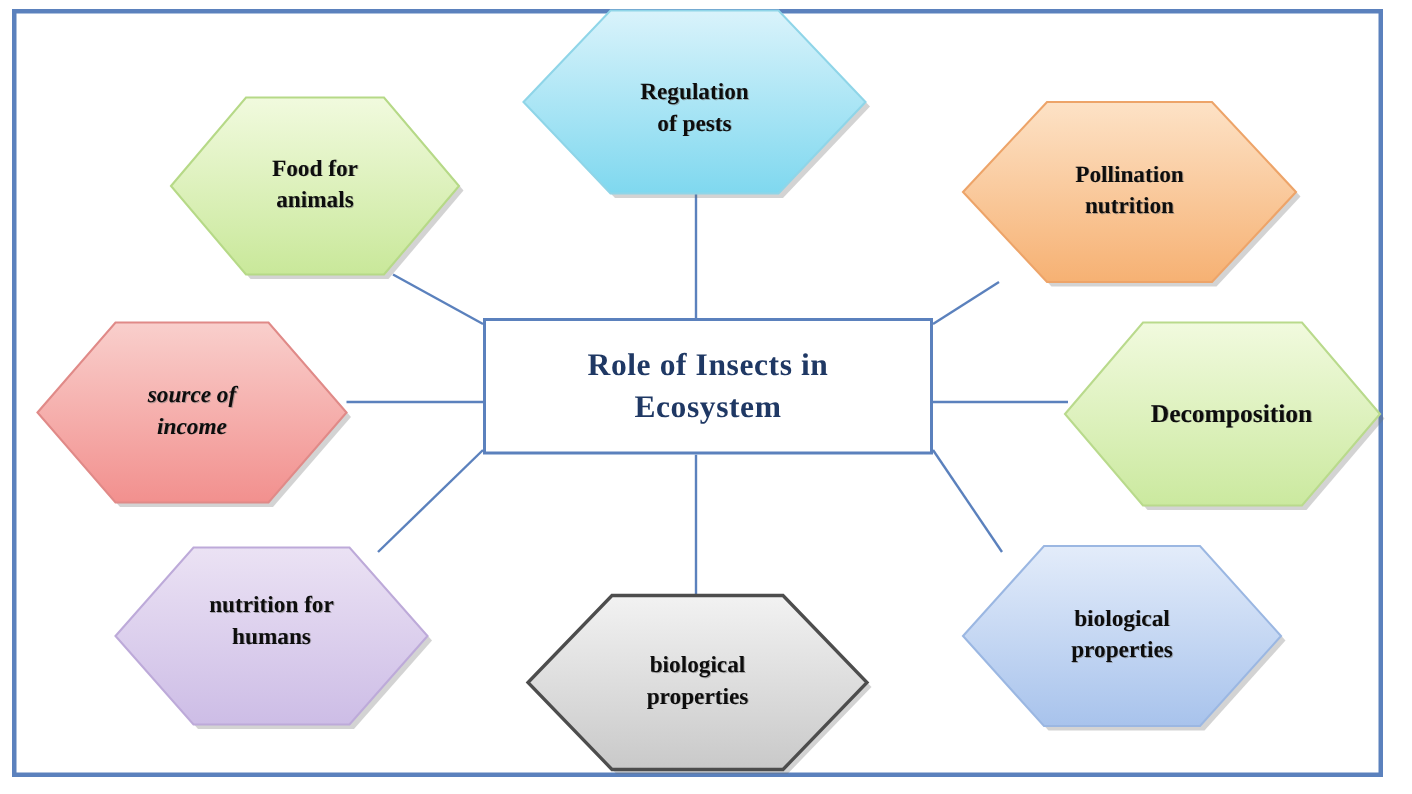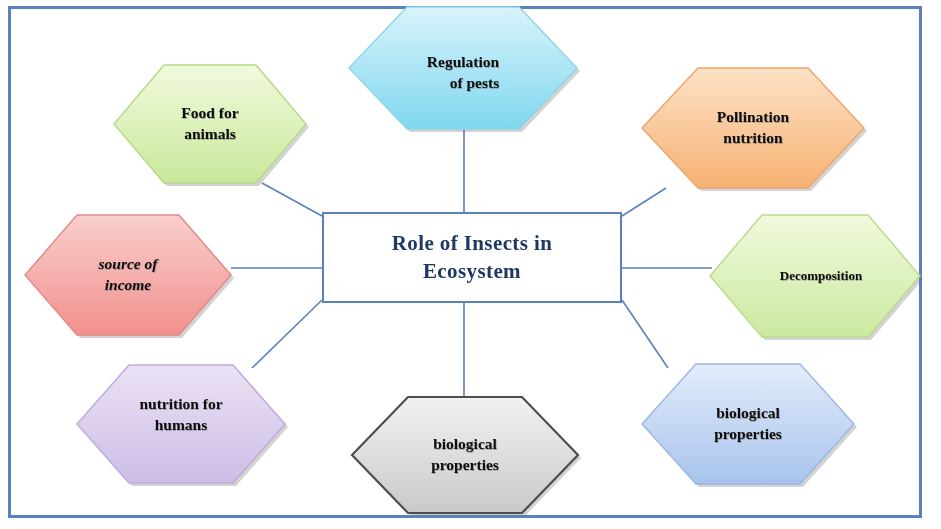--- a/index.html
+++ b/index.html
@@ -71,21 +71,21 @@
     text-align: center;
     color: #0d0d0d;
     font-weight: bold;
     font-family: "Liberation Serif", "DejaVu Serif", serif;
     line-height: 1.34;
     white-space: pre-line;
     text-shadow: 0.6px 0.6px 0px rgba(120,120,120,0.55);
     pointer-events: none;
   }
   .node-label.size-normal { font-size: 15.5px; }
-  .node-label.lead-small .lead { font-size: 13px; display: block; margin-left: 12px; }
+  .node-label.lead-small .lead { font-size: 17px; display: block; margin-left: 12px; }
   .node-label .rest { display: block; font-size: 16px; }
 </style>
 </head>
 <body>
 
 <div id="canvas" style="background: rgb(255, 255, 255);">
 
   <div id="outer-frame" style="border-color: rgb(91, 129, 189);"></div>
 
   <svg class="layer" id="connector-layer" viewBox="0 0 941 529" preserveAspectRatio="none">
@@ -151,21 +151,21 @@
       <polygon points="642,424 696,364 800,364 854,424 800,484 696,484" fill="rgba(110,110,110,0.30)" transform="translate(3,3)"></polygon>
       <polygon points="642,424 696,364 800,364 854,424 800,484 696,484" fill="url(#grad-7)" stroke="#9bb7e2" stroke-width="1.4"></polygon>
     </svg>
 
   <div id="center-box" style="border-color: rgb(91, 129, 189); background: rgb(255, 255, 255);">
     <div class="center-text" style="color: rgb(31, 56, 100);">Role of  Insects in
 Ecosystem</div>
   </div>
 
   <div id="label-container">
-      <div class="node-label size-normal" style="left: 349px; top: 7px; width: 228px; height: 132px; display: flex; align-items: center; justify-content: center; flex-direction: column; text-align: right;">Regulation
+      <div class="node-label size-normal" style="left: 349px; top: 7px; width: 228px; height: 132px; display: flex; align-items: center; justify-content: center; flex-direction: column;">Regulation
 of  pests</div>
       <div class="node-label size-normal" style="left: 114px; top: 65px; width: 192px; height: 118px; display: flex; align-items: center; justify-content: center; flex-direction: column;">Food for
 animals</div>
       <div class="node-label size-normal" style="left: 642px; top: 68px; width: 222px; height: 120px; display: flex; align-items: center; justify-content: center; flex-direction: column;">Pollination
 nutrition</div>
       <div class="node-label size-normal" style="left: 25px; top: 215px; width: 206px; height: 120px; display: flex; align-items: center; justify-content: center; flex-direction: column; font-style: italic;">source of
 income</div>
       <div class="node-label lead-small" style="left: 710px; top: 215px; width: 210px; height: 122px; display: flex; align-items: center; justify-content: center; flex-direction: column;"><span class="lead">Decomposition</span></div>
       <div class="node-label size-normal" style="left: 77px; top: 365px; width: 208px; height: 100px; display: flex; align-items: center; justify-content: center; flex-direction: column;">nutrition for
 humans</div>

